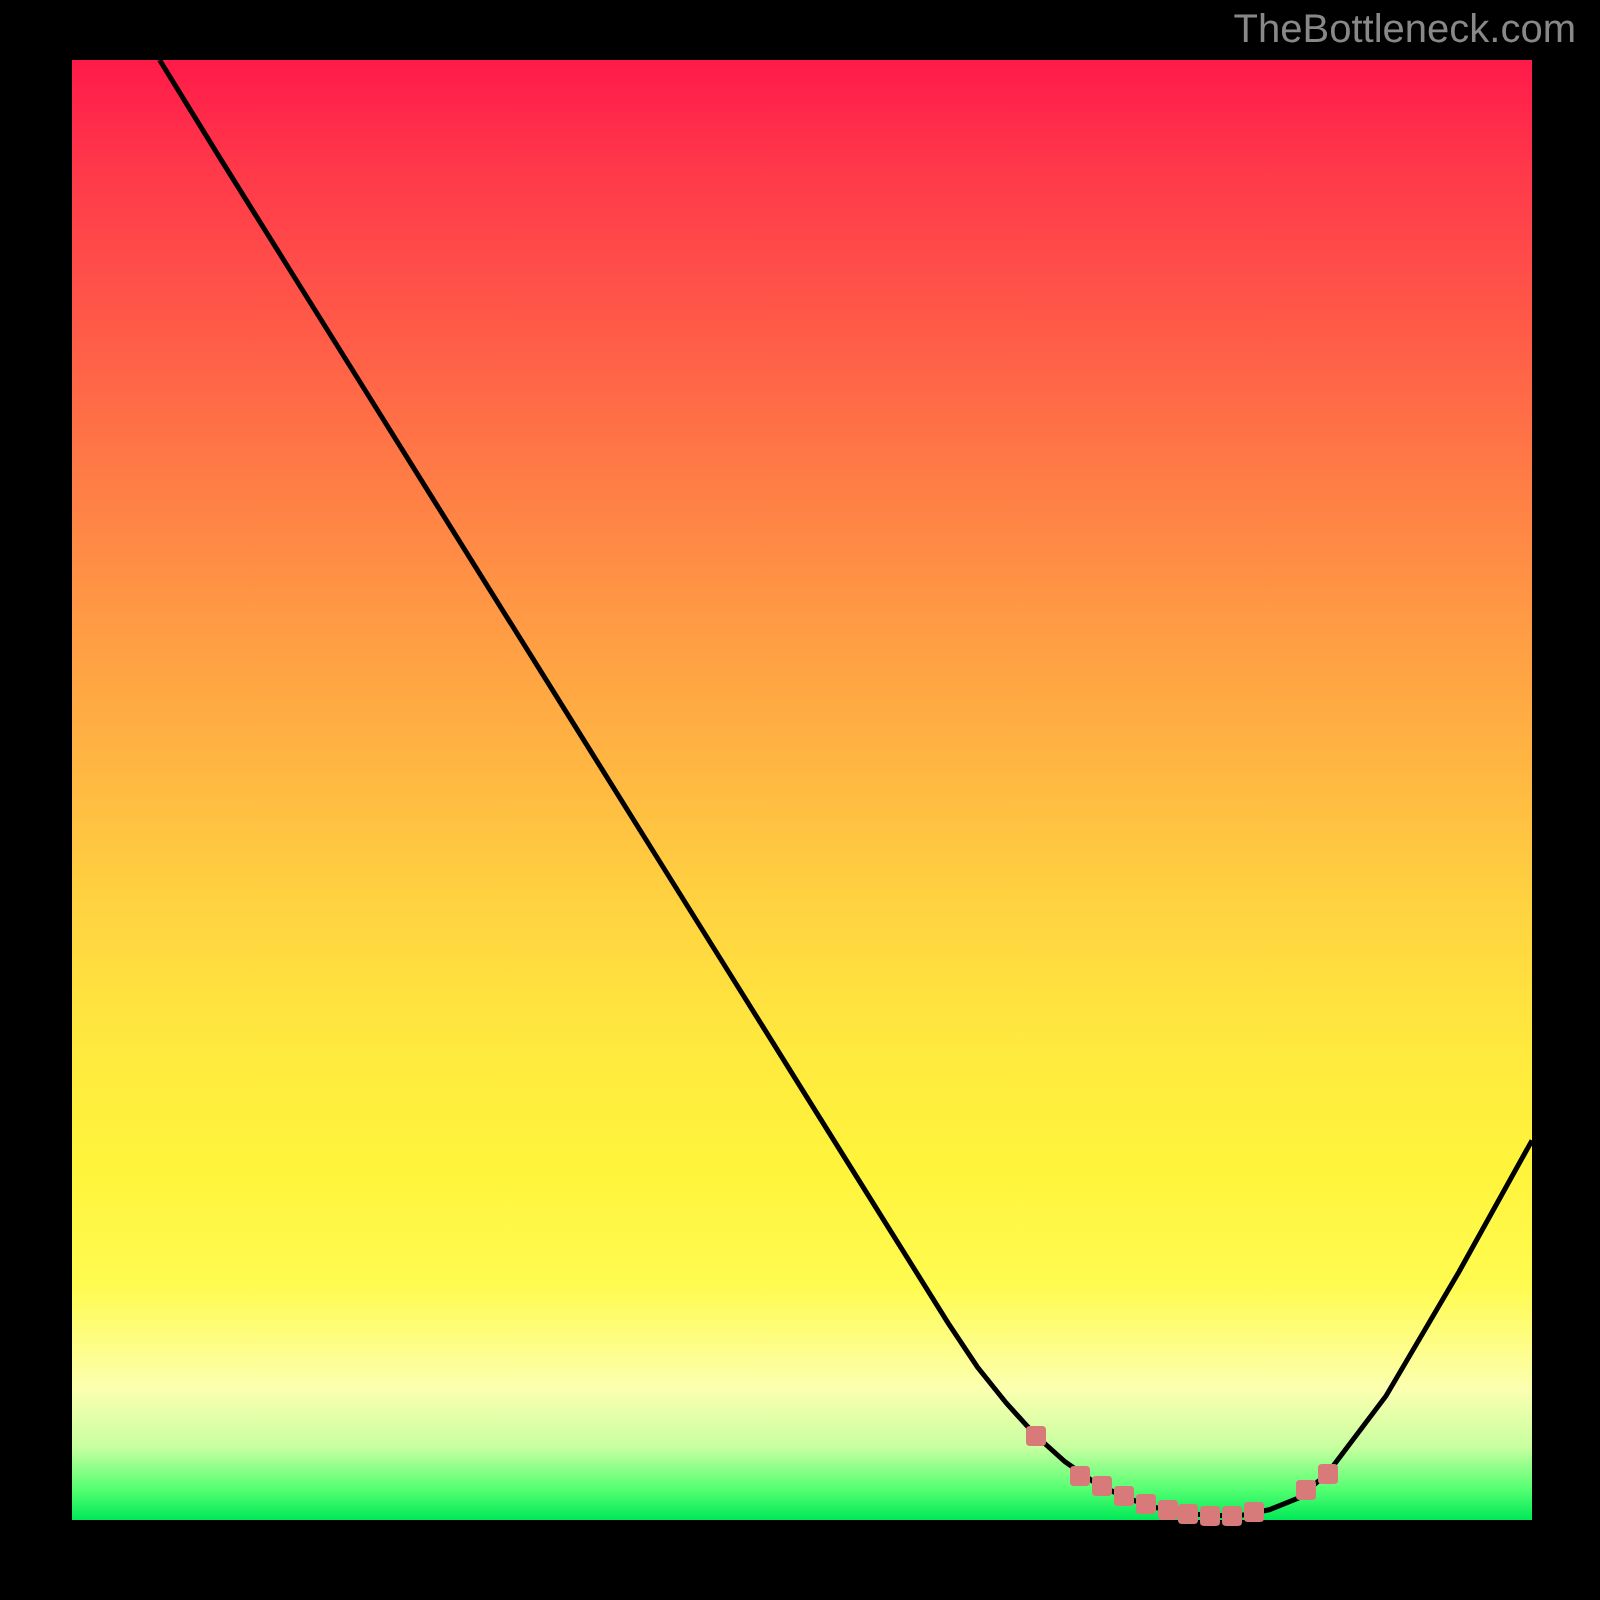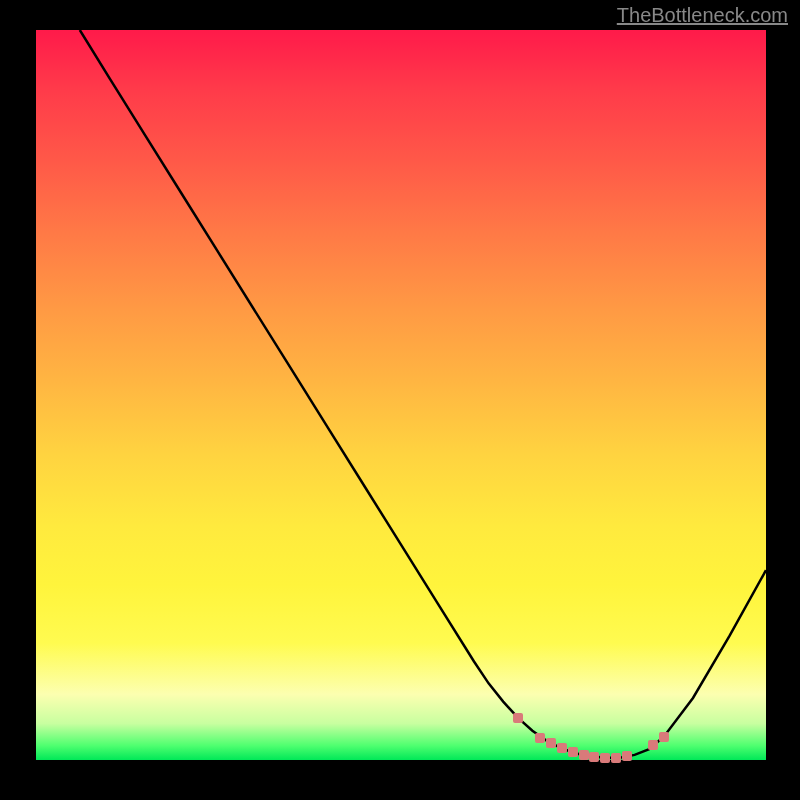--- a/index.html
+++ b/index.html
@@ -12,21 +12,20 @@
     overflow: hidden;
   }
   .attribution {
     position: absolute;
     top: 4px;
     right: 12px;
     color: #888;
     font-size: 20px;
     font-weight: 500;
     z-index: 10;
-    text-decoration: underline;
   }
   .plot-area {
     position: absolute;
     left: 36px;
     top: 30px;
     width: 730px;
     height: 730px;
   }
   .gradient-bg {
     position: absolute;

